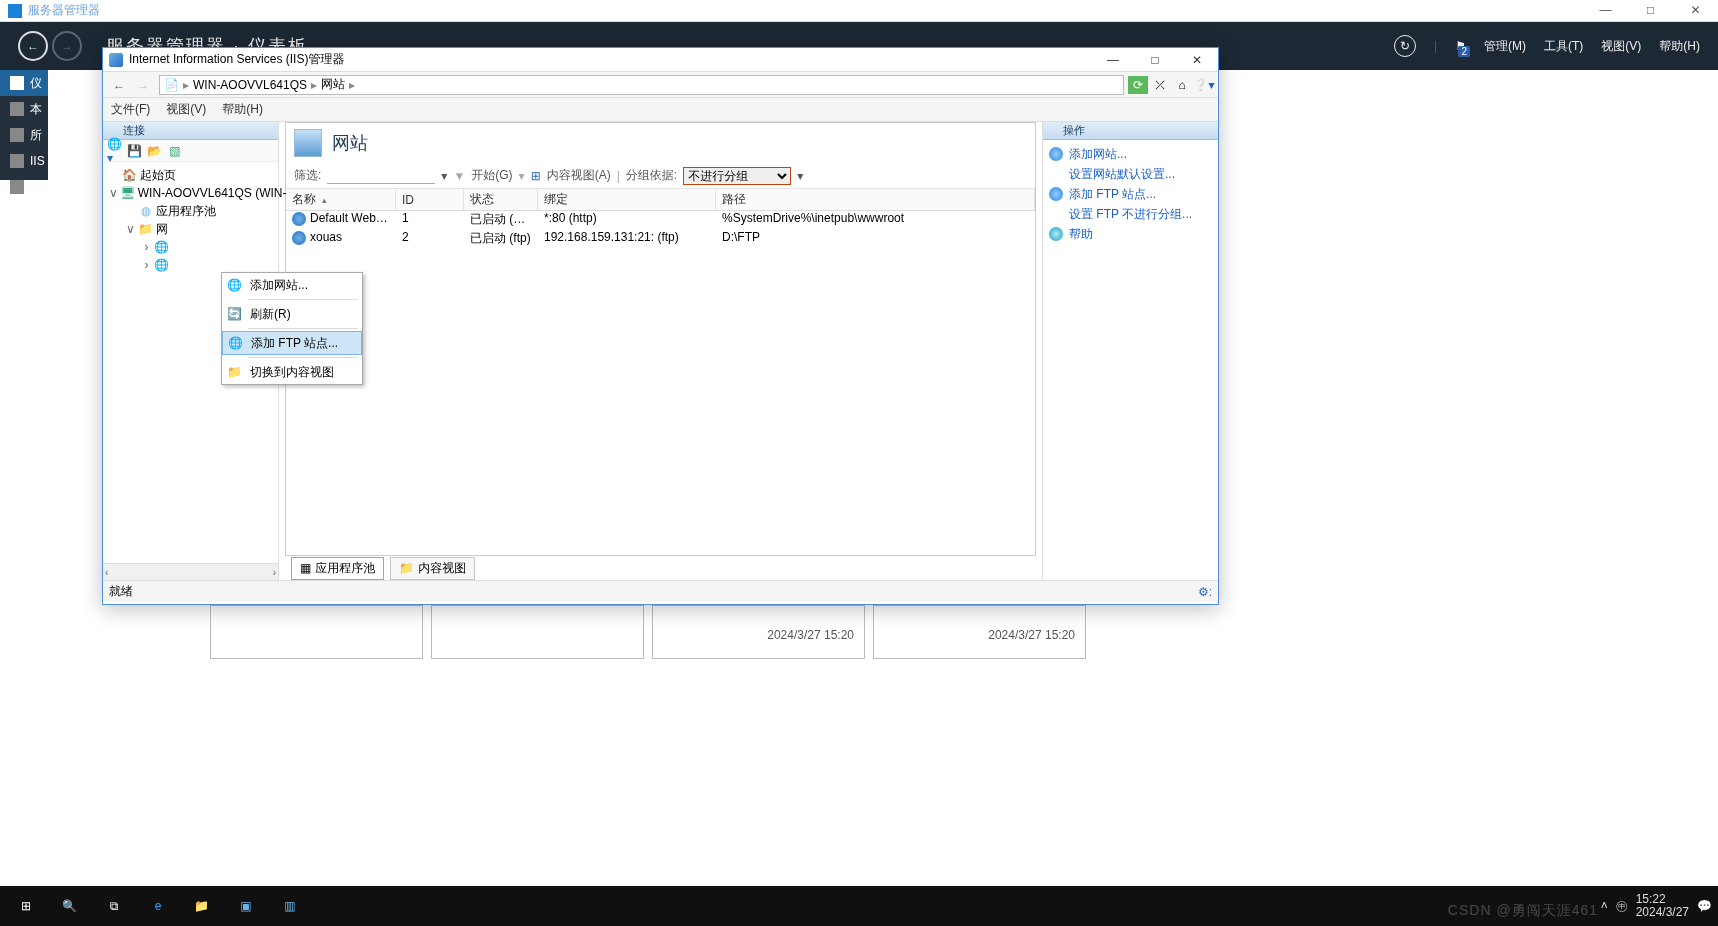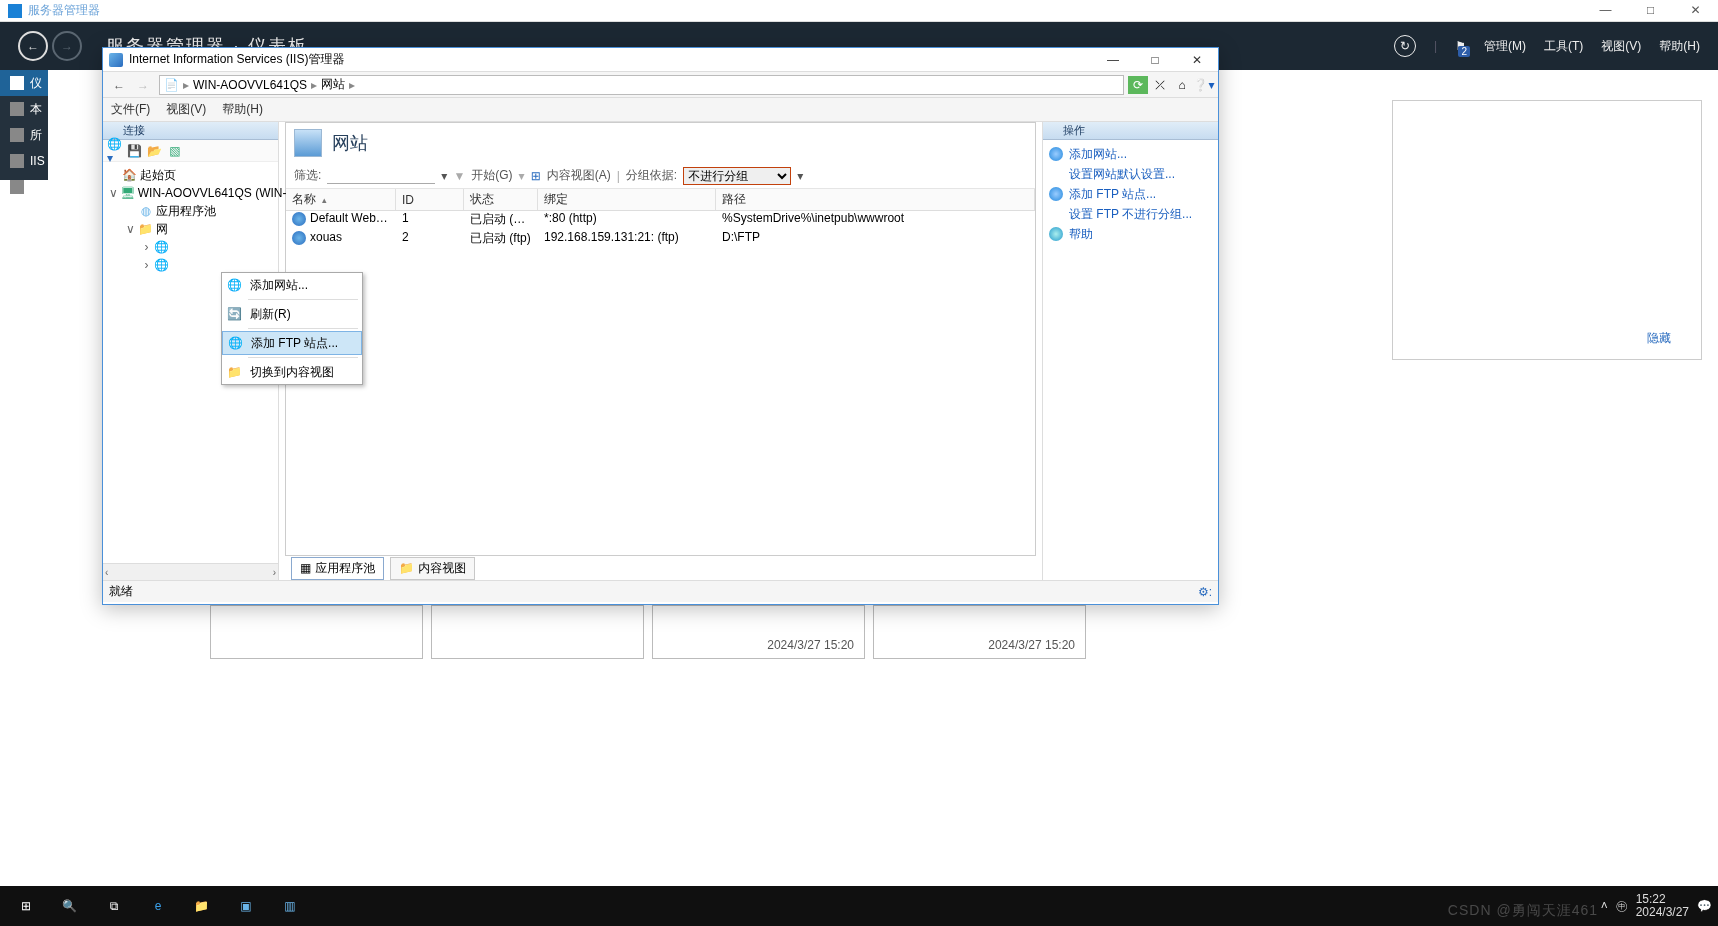--- a/index.html
+++ b/index.html
@@ -19,21 +19,21 @@
 .bg-header-right { position:absolute; right:18px; top:0; height:100%; display:flex; align-items:center; gap:18px; color:#eee; }
 .bg-header-right .icon { width:22px; height:22px; border:1.5px solid #eee; border-radius:50%; display:flex; align-items:center; justify-content:center; position:relative; }
 .bg-flag { position:relative; }
 .bg-flag-badge { position:absolute; bottom:-4px; right:-4px; background:#2d5da8; color:#fff; font-size:10px; padding:0 3px; border-radius:2px; }
 .bg-menuitem { color:#eee; }
 .bg-left-nav { position:absolute; left:0; top:70px; width:48px; background:#24313d; height:110px; }
 .bg-nav-item { height:26px; display:flex; align-items:center; color:#fff; padding-left:10px; gap:6px; }
 .bg-nav-item.sel { background:#1f6398; }
 .bg-nav-icon { width:14px; height:14px; background:#fff; }
 .bg-tiles { position:absolute; left:210px; top:605px; display:flex; gap:8px; }
-.bg-tile { width:213px; height:54px; border:1px solid #bbb; background:#fff; display:flex; align-items:flex-end; justify-content:flex-end; padding:6px 10px; color:#555; }
+.bg-tile { width:213px; height:54px; border:1px solid #bbb; background:#fff; display:flex; align-items:flex-end; justify-content:flex-end; padding:16px 10px; color:#555; }
 .bg-right-panel { position:absolute; right:16px; top:100px; width:310px; height:260px; border:1px solid #ccc; background:#fff; }
 .bg-hide { position:absolute; right:30px; bottom:12px; color:#2a6cbf; }
 
 
 .iis-window { position:absolute; left:54px; top:47px; width:1117px; height:558px; background:#fff; border:1px solid #4a90d9; box-shadow:0 4px 20px rgba(0,0,0,0.25);margin-left:48px; }
 .iis-titlebar { height:24px; background:#fff; display:flex; align-items:center; padding-left:6px; border-bottom:1px solid #ddd; }
 .iis-title-icon { width:14px; height:14px; background:linear-gradient(135deg,#6ab4e8,#2a6cbf); border-radius:2px; margin-right:6px; }
 .iis-win-ctrl { position:absolute; right:0; top:0; display:flex; }
 .iis-wbtn { width:42px; height:24px; display:flex; align-items:center; justify-content:center; color:#333; }
 .iis-addrbar { height:26px; background:#f5f5f5; display:flex; align-items:center; padding:0 4px; border-bottom:1px solid #ddd; }
@@ -141,23 +141,20 @@
       </div>
     <div class="bg-nav-item">
         <span class="bg-nav-icon" style="background:#888;"></span>
         <span>IIS</span>
       </div>
     <div class="bg-nav-item">
         <span class="bg-nav-icon" style="background:#888;"></span>
         <span>文</span>
       </div>
   </div>
-  <div class="bg-right-panel">
-    <div class="bg-hide">隐藏</div>
-  </div>
   <div class="bg-tiles">
     <div class="bg-tile"></div>
     <div class="bg-tile"></div>
     <div class="bg-tile">
         <span>2024/3/27 15:20</span>
       </div>
     <div class="bg-tile">
         <span>2024/3/27 15:20</span>
       </div>
   </div>

